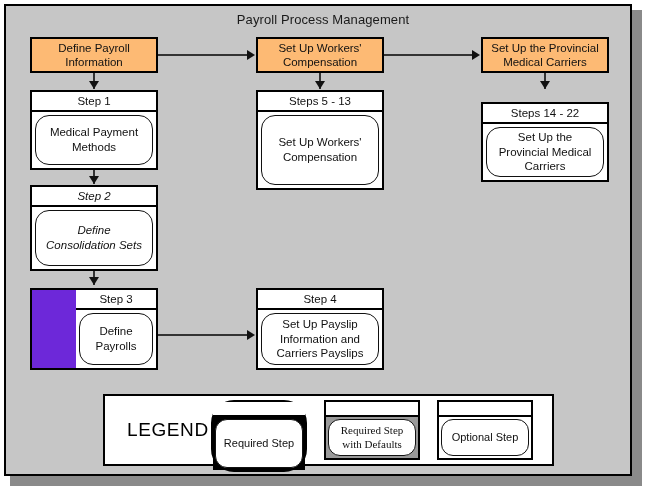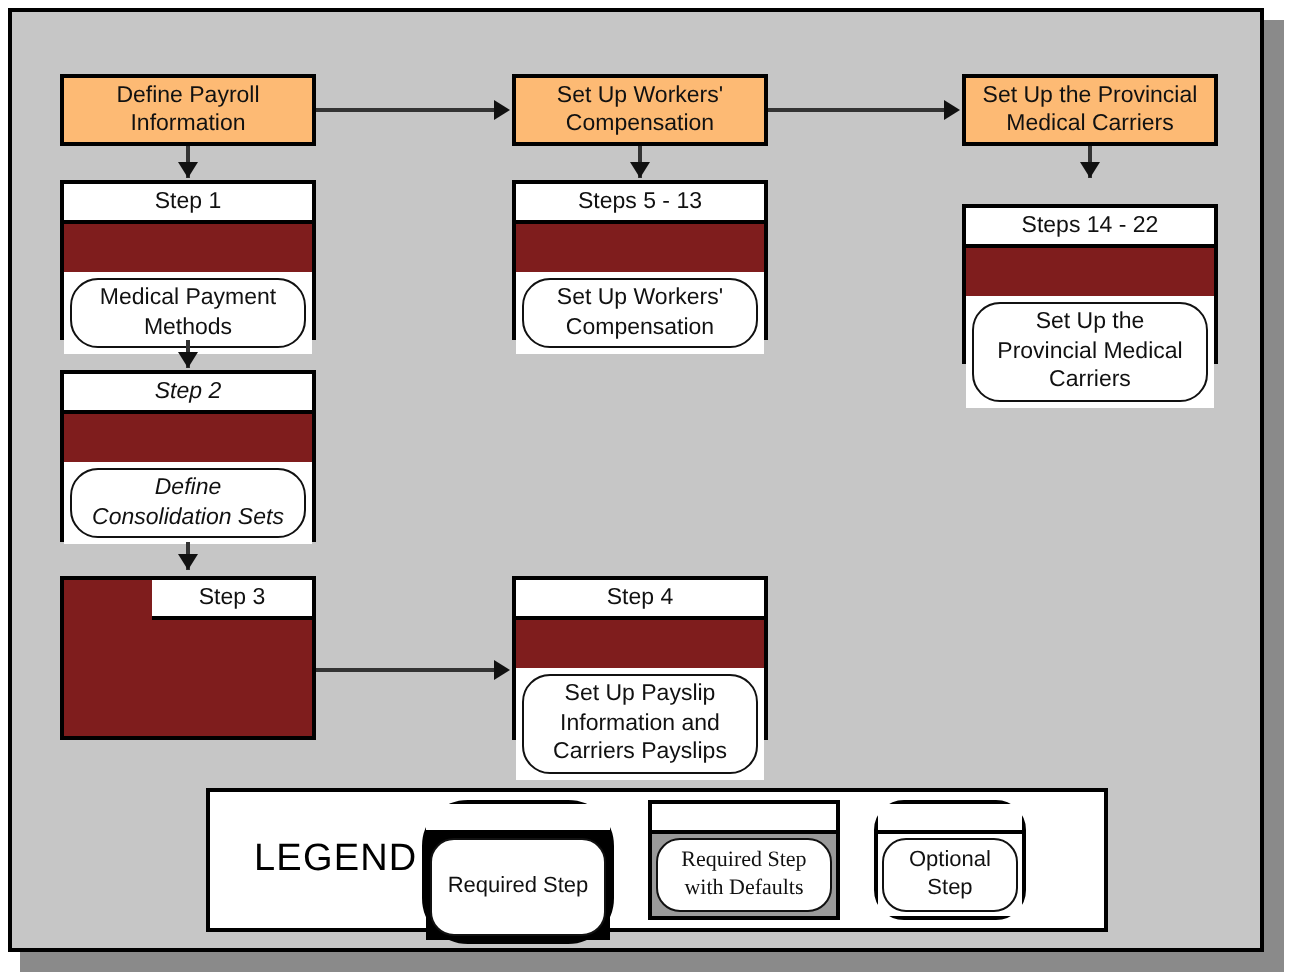--- a/index.html
+++ b/index.html
@@ -63,26 +63,25 @@
     text-align: center;
     font-size: 11.5px;
     color: #111111;
     line-height: 1.25;
     padding: 2px 3px;
   }
 
   
   .step-group {
     position: absolute;
-    background: #7f1d1d;
+    background: #6d28d9;
     border: 2px solid #000000;
     box-sizing: border-box;
     display: flex;
     flex-direction: column;
-    gap: 24px;
   }
   .step-header {
     height: 18px;
     flex: 0 0 18px;
     border-bottom: 2px solid #000000;
     display: flex;
     align-items: center;
     justify-content: center;
     font-size: 11.5px;
     color: #111111;
@@ -195,20 +194,21 @@
   }
 </style>
 </head>
 <body>
 
 <div id="canvas">
 
   <div class="frame-shadow"></div>
   <div class="frame"></div>
 
+  <div class="diagram-title">Payroll Process Management</div>
 
   <div class="top-box" style="left:30px; top:37px; width:128px; height:36px;">Define Payroll Information</div>
 
   <div class="top-box" style="left:256px; top:37px; width:128px; height:36px;">Set Up Workers' Compensation</div>
 
   <div class="top-box" style="left:481px; top:37px; width:128px; height:36px;">Set Up the Provincial Medical Carriers</div>
 
   <div class="conn-h" style="left:158px; top:54px; width:90px;"></div>
   <div class="arrow-right" style="left:247px; top:50px;"></div>
 
@@ -224,21 +224,21 @@
   <div class="conn-v" style="left:544px; top:73px; height:16px;"></div>
   <div class="arrow-down" style="left:540px; top:81px;"></div>
 
   <div class="step-group" style="left:30px; top:90px; width:128px; height:80px;">
     <div class="step-header">Step 1</div>
     <div class="step-body fill-white">
       <div class="step-inner">Medical Payment Methods</div>
     </div>
   </div>
 
-  <div class="step-group" style="left:256px; top:90px; width:128px; height:80px;">
+  <div class="step-group" style="left:256px; top:90px; width:128px; height:100px;">
     <div class="step-header">Steps 5 - 13</div>
     <div class="step-body fill-white">
       <div class="step-inner">Set Up Workers' Compensation</div>
     </div>
   </div>
 
   <div class="step-group" style="left:481px; top:90px; width:128px; height:80px;margin-top:12px;">
     <div class="step-header">Steps 14 - 22</div>
     <div class="step-body fill-white">
       <div class="step-inner">Set Up the Provincial Medical Carriers</div>
@@ -253,20 +253,23 @@
     <div class="step-body fill-white">
       <div class="step-inner">Define Consolidation Sets</div>
     </div>
   </div>
 
   <div class="conn-v" style="left:93px; top:271px; height:14px;"></div>
   <div class="arrow-down" style="left:89px; top:277px;"></div>
 
   <div class="step-group" style="left:30px; top:288px; width:128px; height:82px;padding-left:44px;">
     <div class="step-header">Step 3</div>
+    <div class="step-body fill-white">
+      <div class="step-inner">Define Payrolls</div>
+    </div>
   </div>
 
   <div class="conn-h" style="left:158px; top:334px; width:90px;"></div>
   <div class="arrow-right" style="left:247px; top:330px;"></div>
 
   <div class="step-group" style="left:256px; top:288px; width:128px; height:82px;">
     <div class="step-header">Step 4</div>
     <div class="step-body fill-white">
       <div class="step-inner">Set Up Payslip Information and Carriers Payslips</div>
     </div>
@@ -283,20 +286,20 @@
     </div>
   </div>
 
   <div class="legend-item" style="left:324px; top:400px; width:96px; height:60px;font-family:Liberation Serif, serif;">
     <div class="legend-head"></div>
     <div class="legend-body fill-gray">
       <div class="legend-inner">Required Step with Defaults</div>
     </div>
   </div>
 
-  <div class="legend-item" style="left:437px; top:400px; width:76px; height:60px;border-radius:15px;">
+  <div class="legend-item" style="left:437px; top:400px; width:96px; height:60px;">
     <div class="legend-head"></div>
     <div class="legend-body fill-white">
       <div class="legend-inner">Optional Step</div>
     </div>
   </div>
 
 </div>
 
 </body></html>

